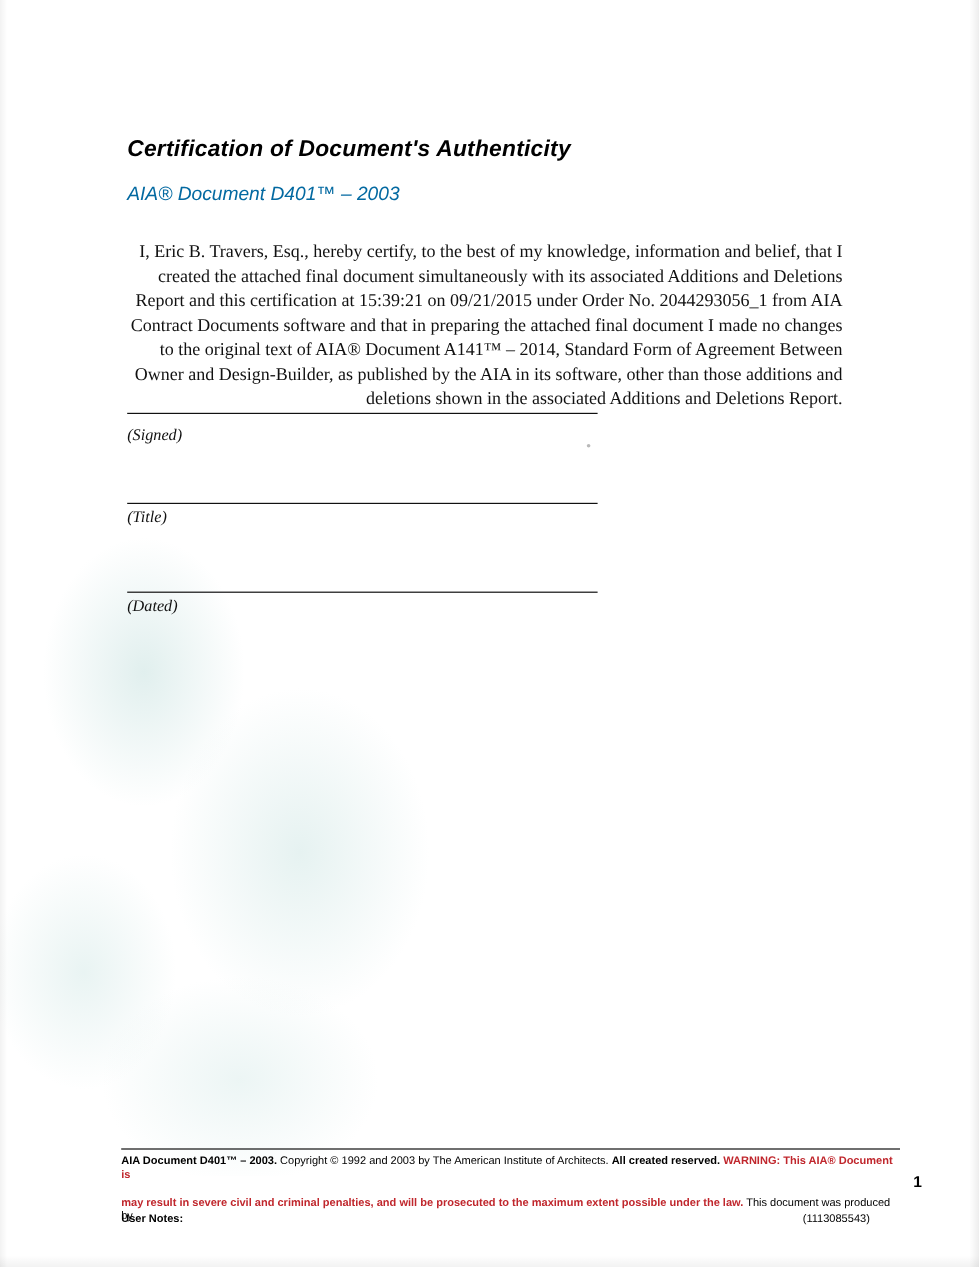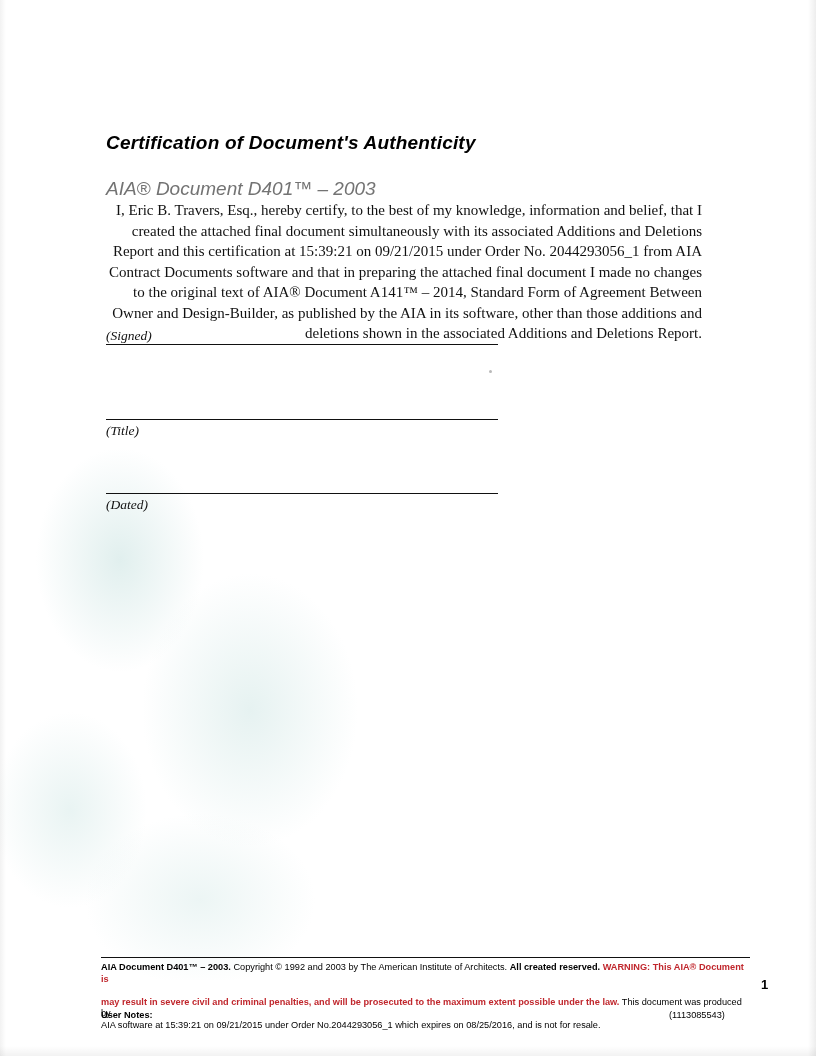--- a/index.html
+++ b/index.html
@@ -39,37 +39,36 @@
   .edge-shadow-right {
     position: absolute;
     right: 0; top: 0; width: 8px; height: 1056px;
     background: linear-gradient(to left, rgba(0,0,0,0.07), rgba(0,0,0,0));
     pointer-events: none;
   }
 
   .title {
     position: absolute;
     left: 106px;
-    top: 132px;
+    top: 114px;
     font-family: "Liberation Sans", sans-serif;
     font-style: italic;
     font-weight: bold;
     font-size: 19px;
     letter-spacing: 0.2px;
     color: #000;
   }
   .subtitle {
     position: absolute;
     left: 106px;
     top: 154px;
     font-family: "Liberation Sans", sans-serif;
     font-style: italic;
-    font-size: 19px;
-    color: #737373;
-    margin-top: 24px;
+    font-size: 16px;
+    color: #0369a1;
   }
 
   .body-text {
     position: absolute;
     left: 106px;
     top: 200px;
     width: 596px;
     font-family: "Liberation Serif", serif;
     font-size: 15px;
     line-height: 20.5px;
@@ -86,21 +85,21 @@
   .sig-label {
     position: absolute;
     left: 106px;
     font-family: "Liberation Serif", serif;
     font-style: italic;
     font-size: 13.5px;
     color: #111;
   }
 
   .signed-line { top: 344px; }
-  .signed-label { top: 328px; }
+  .signed-label { top: 355px; }
   .title-line { top: 419px; }
   .title-label { top: 423px; }
   .dated-line { top: 493px; }
   .dated-label { top: 497px; }
 
   .speck {
     position: absolute;
     left: 489px;
     top: 370px;
     width: 3px;
@@ -184,21 +183,20 @@
 
   <div class="sig-line dated-line"></div>
   <div class="sig-label dated-label">(Dated)</div>
 
   <div class="footer-rule"></div>
 
   <div class="footer">
     <b>AIA Document D401™ – 2003.</b><span> Copyright © 1992 and 2003 by The American Institute of Architects. </span><b>All created reserved. </b><span class="warn">WARNING: This AIA®  Document is</span><br>
     <br>
     <span class="warn">may result in severe civil and criminal penalties, and will be prosecuted to the maximum extent possible under the law.</span><span> This document was produced by</span><br>
-    <span>AIA software at 15:39:21 on 09/21/2015 under Order No.2044293056_1 which expires on 08/25/2016, and is not for resale.</span>
   </div>
 
   <div class="user-notes">User Notes:</div>
   <div class="doc-id">(1113085543)</div>
   <div class="page-number">1</div>
 
   <div class="bottom-edge"></div>
 </div>
 
 </body></html>

